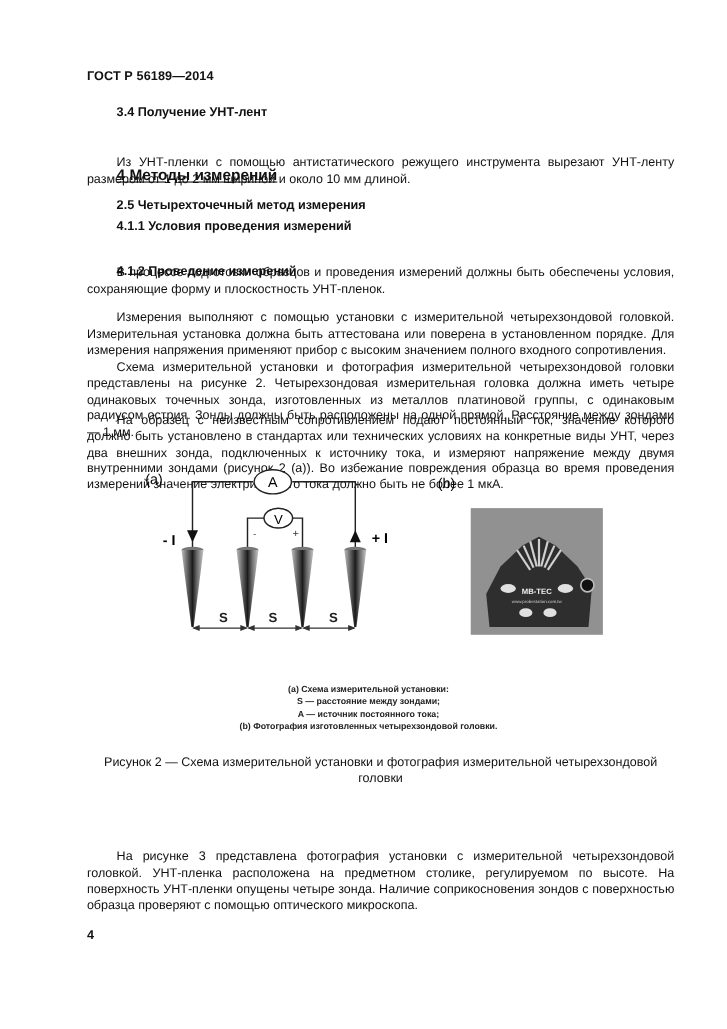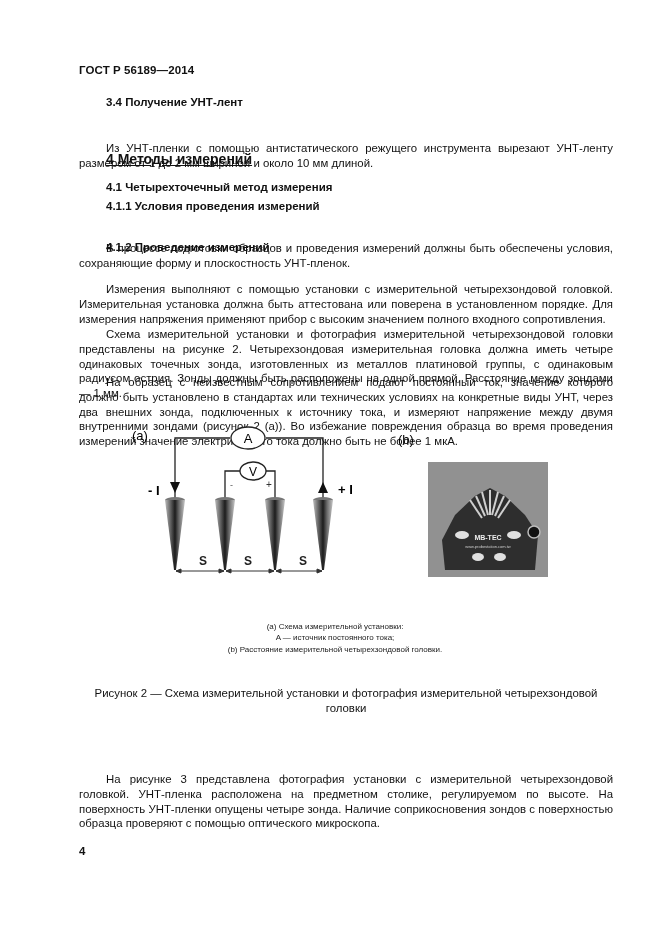--- a/index.html
+++ b/index.html
@@ -20,21 +20,21 @@
   }
   .para {
     position: absolute; left: 79px; width: 534px;
     font-size: 11.4px; line-height: 14.8px; text-align: justify;
     text-indent: 27px;
   }
   .para.last-left { text-align-last: left; margin-top: 28px; }
   .fig { position: absolute; }
   .caption-legend {
     position: absolute; left: 180px; width: 310px; top: 621px;
-    font-size: 8px; line-height: 11.3px; text-align: center; color: #222;
+    font-size: 8px; line-height: 11.3px; text-align: center; color: #222; font-weight: bold;
   }
   .fig-title {
     position: absolute; left: 79px; width: 534px; top: 686px;
     font-size: 11.4px; line-height: 15px; text-align: center;
   }
   .pagenum {
     position: absolute; left: 79px; top: 845px; font-size: 11.5px; font-weight: bold;
   }
 </style>
 </head>
@@ -42,21 +42,21 @@
 
 <div class="page">
 
   <div class="hdr">ГОСТ Р 56189—2014</div>
 
   <div class="h2" style="top:96px">3.4 Получение УНТ-лент</div>
   <div class="para last-left" style="top:113px">Из УНТ-пленки с помощью антистатического режущего инструмента вырезают УНТ-ленту размером от 1 до 2 мм шириной и около 10 мм длиной.</div>
 
   <div class="h1" style="top:151px">4 Методы измерений</div>
 
-  <div class="h2" style="top:181px">4.1 Четырехточечный метод измерения</div>
+  <div class="h2" style="top:181px">2.5 Четырехточечный метод измерения</div>
 
   <div class="h2" style="top:200px">4.1.1 Условия проведения измерений</div>
   <div class="para last-left" style="top:213px">В процессе подготовки образцов и проведения измерений должны быть обеспечены условия, сохраняющие форму и плоскостность УНТ-пленок.</div>
 
   <div class="h2" style="top:241px">4.1.2 Проведение измерений</div>
   <div class="para last-left" style="top:254px">Измерения выполняют с помощью установки с измерительной четырехзондовой головкой. Измерительная установка должна быть аттестована или поверена в установленном порядке. Для измерения напряжения применяют прибор с высоким значением полного входного сопротивления.</div>
   <div class="para last-left" style="top:299px">Схема измерительной установки и фотография измерительной четырехзондовой головки представлены на рисунке 2. Четырехзондовая измерительная головка должна иметь четыре одинаковых точечных зонда, изготовленных из металлов платиновой группы, с одинаковым радиусом острия. Зонды должны быть расположены на одной прямой. Расстояние между зондами — 1 мм.</div>
   <div class="para last-left" style="top:347px">На образец с неизвестным сопротивлением подают постоянный ток, значение которого должно быть установлено в стандартах или технических условиях на конкретные виды УНТ, через два внешних зонда, подключенных к источнику тока, и измеряют напряжение между двумя внутренними зондами (рисунок 2 (а)). Во избежание повреждения образца во время проведения измерений значение электрического тока должно быть не более 1 мкА.</div>
 
   <svg class="fig" style="left:130px; top:420px" width="260" height="170" viewBox="0 0 260 170">
@@ -139,22 +139,23 @@
     <ellipse cx="124" cy="115" rx="7" ry="4" fill="#e0e0e0"></ellipse>
     <ellipse cx="88" cy="137" rx="6" ry="4" fill="#e0e0e0"></ellipse>
     <ellipse cx="110" cy="137" rx="6" ry="4" fill="#e0e0e0"></ellipse>
     <circle cx="144" cy="112" r="6" fill="#111" stroke="#bbb" stroke-width="1.5"></circle>
     <text x="98" y="120" font-size="7" font-weight="bold" fill="#eee" text-anchor="middle" font-family="Liberation Sans, sans-serif">MB-TEC</text>
     <text x="98" y="128" font-size="4" fill="#ccc" text-anchor="middle" font-family="Liberation Sans, sans-serif">www.probestation.com.tw</text>
   </svg>
 
   <div class="caption-legend">
     <div>(a) Схема измерительной установки:</div>
+    <div>S — расстояние между зондами;</div>
     <div>A — источник постоянного тока;</div>
-    <div>(b) Расстояние измерительной четырехзондовой головки.</div>
+    <div>(b) Фотография изготовленных четырехзондовой головки.</div>
   </div>
 
   <div class="fig-title">Рисунок 2 — Схема измерительной установки и фотография измерительной четырехзондовой головки</div>
 
   <div class="para last-left" style="top:744px">На рисунке 3 представлена фотография установки с измерительной четырехзондовой головкой. УНТ-пленка расположена на предметном столике, регулируемом по высоте. На поверхность УНТ-пленки опущены четыре зонда. Наличие соприкосновения зондов с поверхностью образца проверяют с помощью оптического микроскопа.</div>
 
   <div class="pagenum">4</div>
 </div>
 
 </body></html>

